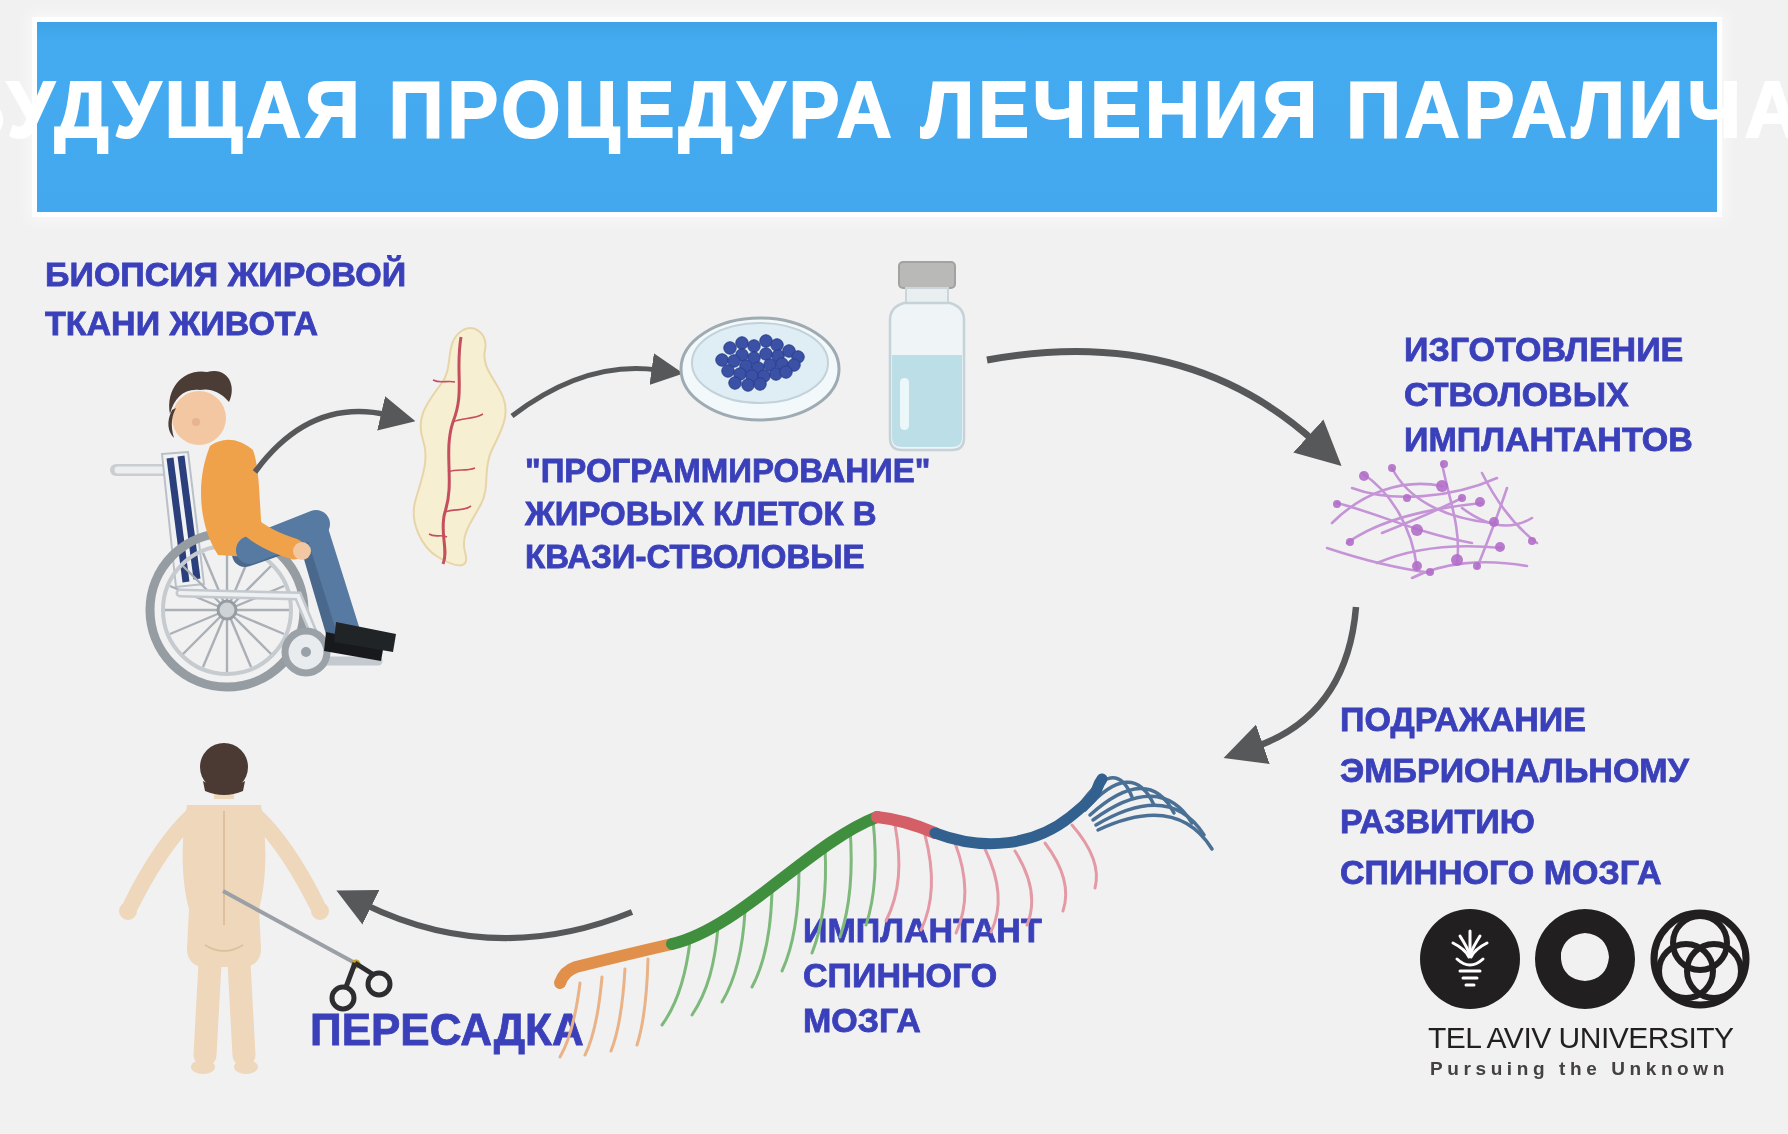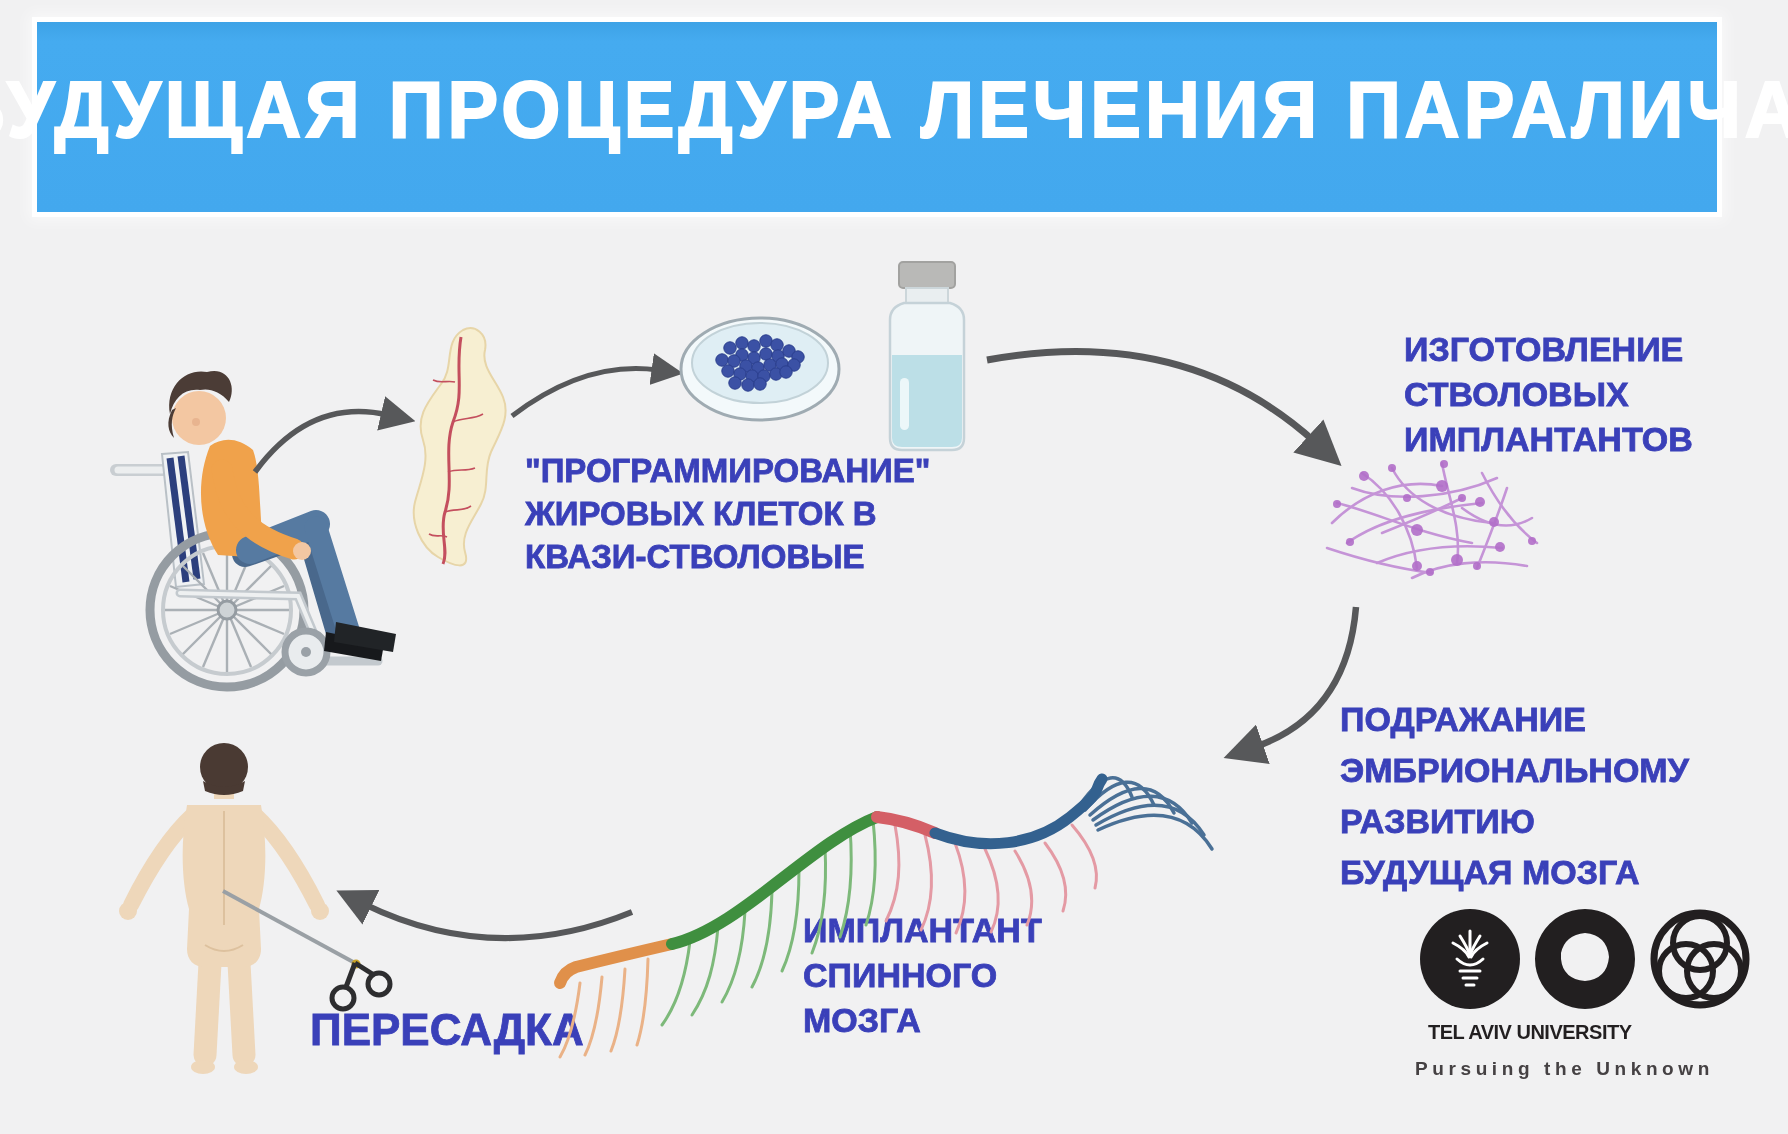--- a/index.html
+++ b/index.html
@@ -31,46 +31,48 @@
   .label.mimicry{left:1340px;top:694px;line-height:1.5;}
   .label.implant{left:803px;top:908px;line-height:1.33;}
   .label.transplant{left:310px;top:1000px;font-size:44px;}
   
   .ill{position:absolute;}
   svg{display:block;overflow:visible;}
   
   .tau{position:absolute;left:1415px;top:903px;width:330px;height:195px;}
   .tau .name{
     position:absolute;left:13px;top:118px;width:320px;color:#221f20;
-    font-size:20px;font-weight:700;letter-spacing:-.5px;white-space:nowrap;
+    font-size:30px;font-weight:400;letter-spacing:-.5px;white-space:nowrap;
   }
   .tau .tagline{
-    position:absolute;left:0;top:155px;width:320px;color:#454143;
+    position:absolute;left:15px;top:155px;width:320px;color:#454143;
     font-size:19px;font-weight:700;letter-spacing:4.6px;white-space:nowrap;
   }
 </style>
 </head>
 <body>
 
 <div class="stage">
 
   <div class="banner">
     <h1>БУДУЩАЯ ПРОЦЕДУРА ЛЕЧЕНИЯ ПАРАЛИЧА</h1>
   </div>
 
+  <div class="label biopsy">БИОПСИЯ ЖИРОВОЙ
+ТКАНИ ЖИВОТА</div>
   <div class="label programming">"ПРОГРАММИРОВАНИЕ"
 ЖИРОВЫХ КЛЕТОК В
 КВАЗИ-СТВОЛОВЫЕ</div>
   <div class="label implants">ИЗГОТОВЛЕНИЕ
 СТВОЛОВЫХ
 ИМПЛАНТАНТОВ</div>
   <div class="label mimicry">ПОДРАЖАНИЕ
 ЭМБРИОНАЛЬНОМУ
 РАЗВИТИЮ
-БУДУЩАЯ МОЗГА</div>
+СПИННОГО МОЗГА</div>
   <div class="label implant">ИМПЛАНТАНТ
 СПИННОГО
 МОЗГА</div>
   <div class="label transplant">ПЕРЕСАДКА</div>
 
   <svg width="0" height="0">
     <defs>
       <marker id="ah" viewBox="0 0 6 6" refX="1.2" refY="3" markerWidth="6.4" markerHeight="6.4" orient="auto" markerUnits="strokeWidth">
         <path d="M0,0 L6,3 L0,6 Z" fill="#57585a"></path>
       </marker>

